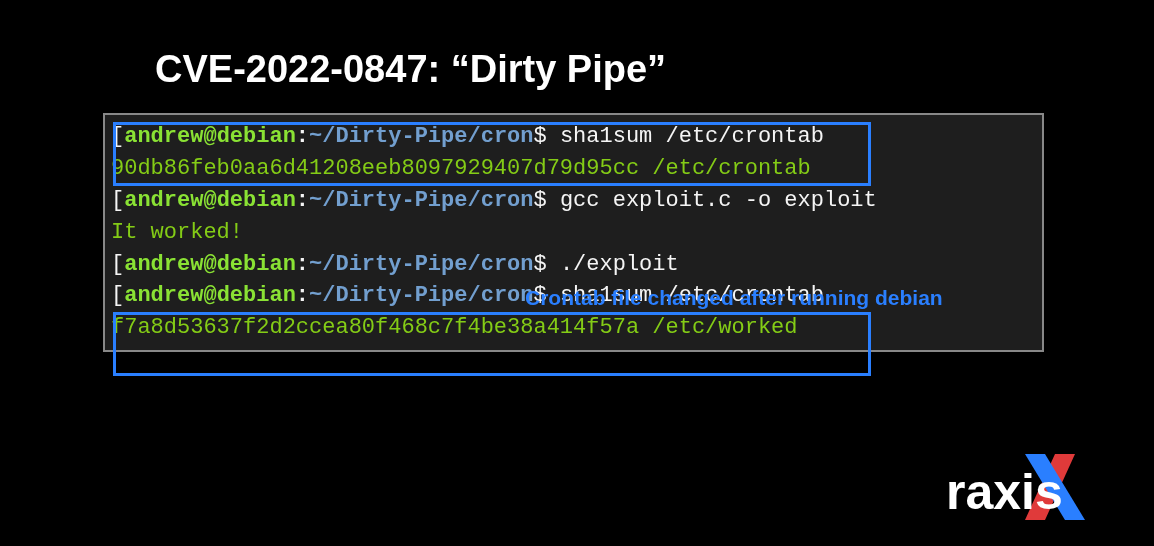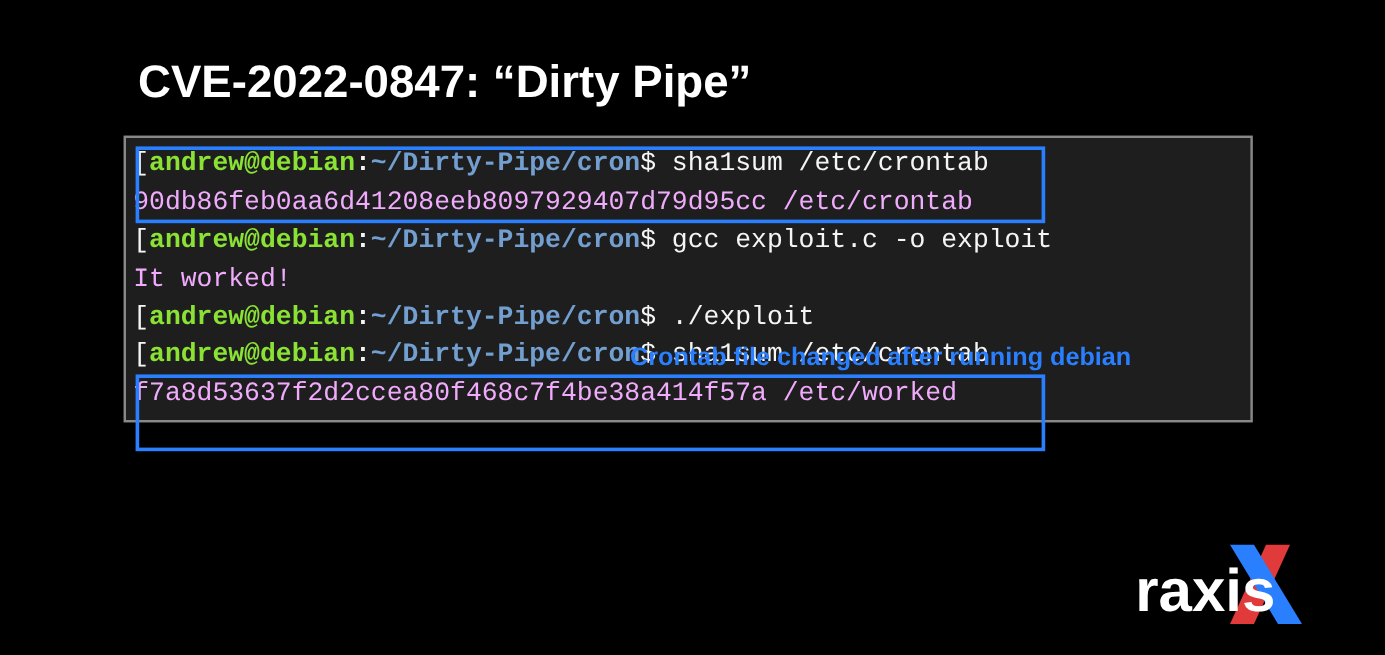--- a/index.html
+++ b/index.html
@@ -14,20 +14,21 @@
       font-family: 'Menlo', 'Consolas', 'Courier New', monospace;
       position: relative;
       overflow: hidden;
     }
     .title {
       color: #fff;
       font-family: 'Helvetica Neue', Arial, sans-serif;
       font-weight: bold;
       font-size: 38px;
       padding: 48px 0 22px 115px;
+      margin-left: 40px;
     }
     .terminal {
       background: #1e1e1e;
       border: 2px solid #888;
       margin: 0 110px 0 103px;
       padding: 6px 6px 6px 6px;
       font-size: 22px;
       line-height: 1.45;
       color: #f5f5f5;
       position: relative;
@@ -36,21 +37,21 @@
       white-space: nowrap;
       position: relative;
     }
     .bracket { color: #f5f5f5; }
     .user { color: #8ae234; font-weight: bold; }
     .host { color: #8ae234; font-weight: bold; }
     .colon { color: #f5f5f5; font-weight: bold; }
     .path { color: #729fcf; font-weight: bold; }
     .dollar { color: #f5f5f5; }
     .cmd { color: #f5f5f5; }
-    .out { color: #f0abfc; }
+    .out { color: #84cc16; }
     .highlight-box-1,
     .highlight-box-2 {
       border: 3px solid #2a7fff;
       position: absolute;
       pointer-events: none;
     }
     .highlight-box-1 {
       left: 8px;
       top: 7px;
       width: 758px;

